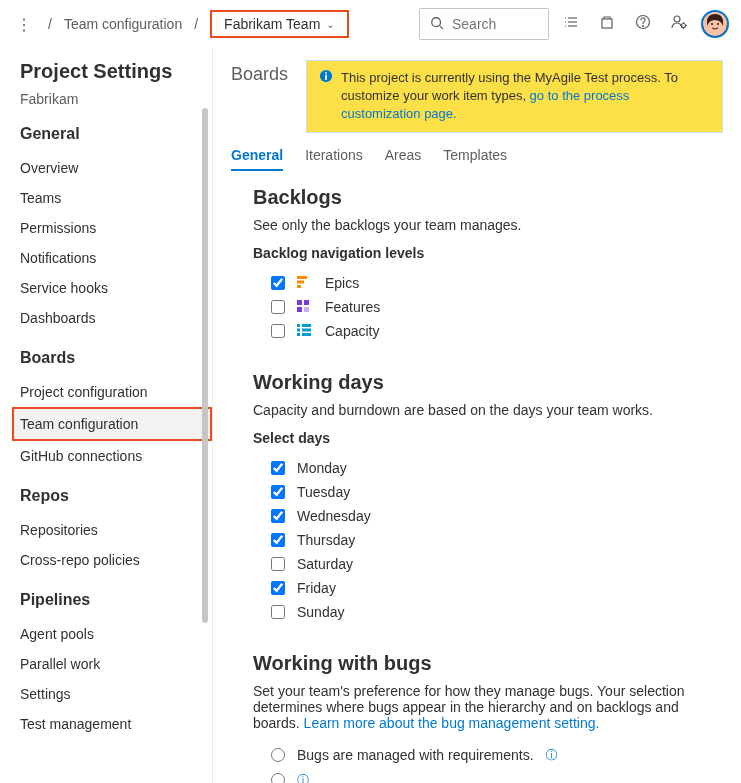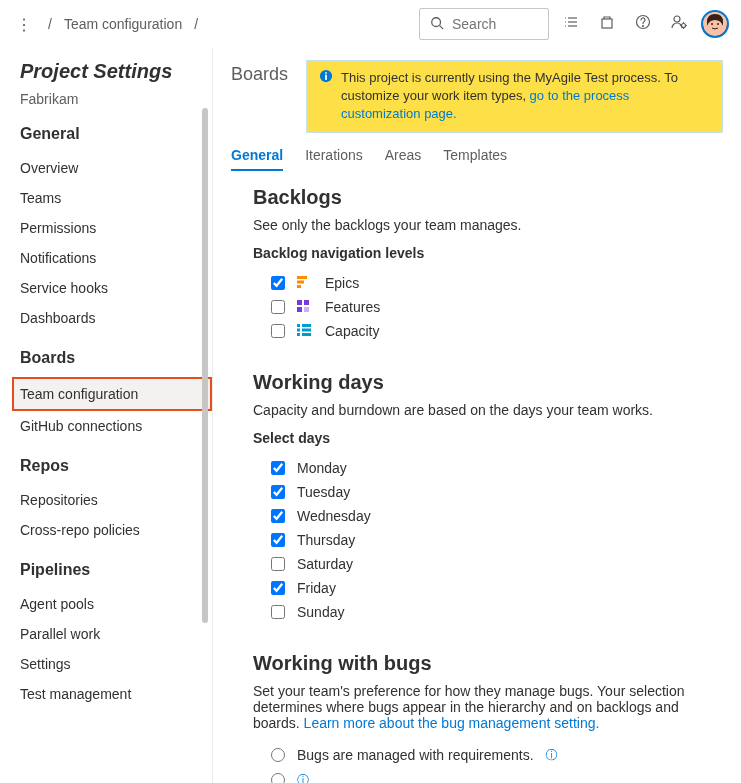--- a/index.html
+++ b/index.html
@@ -16,21 +16,21 @@
     .search-box { display: flex; align-items: center; border: 1px solid #c8c6c4; border-radius: 2px; padding: 4px 10px; width: 130px; height: 32px; gap: 8px; color: #605e5c; }
     .search-box input { border: none; outline: none; font-size: 14px; width: 100%; color: #605e5c; }
     .topbar-icon { color: #605e5c; font-size: 16px; padding: 6px; cursor: pointer; }
     .avatar { width: 28px; height: 28px; border-radius: 50%; background: linear-gradient(#f5c2a8 40%, #5b2a1e 40%); border: 2px solid #0078d4; display: flex; align-items: center; justify-content: center; overflow: hidden; }
     .avatar svg { width: 24px; height: 24px; }
     
     
     .layout { display: flex; height: calc(100% - 48px); }
     .sidebar { width: 212px; padding: 12px 0 12px 20px; overflow-y: auto; position: relative; }
     .sidebar::after { content: ""; position: absolute; right: 4px; top: 60px; bottom: 160px; width: 6px; background: #c8c6c4; border-radius: 3px; }
-    .sidebar h1 { font-size: 20px; font-weight: 600; margin-bottom: 8px; font-style: italic; }
+    .sidebar h1 { font-size: 20px; font-weight: 600; margin-bottom: 8px; }
     .project-name { color: #605e5c; margin-bottom: 18px; display: block; }
     .sidebar h2 { font-size: 16px; font-weight: 600; margin: 16px 0 10px; }
     .sidebar-item { display: block; padding: 7px 0; color: #323130; cursor: pointer; }
     .sidebar-item.highlighted { border: 2px solid #e74c1c; margin-left: -8px; padding-left: 6px; background: #f3f2f1; }
     
     
     .main { flex: 1; padding: 12px 18px; overflow-y: auto; border-left: 1px solid #edebe9; }
     .main-header { display: flex; align-items: flex-start; gap: 18px; margin-bottom: 8px; }
     .main-title { font-size: 18px; color: #605e5c; padding-top: 4px; }
     .info-banner { flex: 1; background: #fde047; border: 1px solid #c7e0f4; padding: 8px 12px; font-size: 13px; color: #323130; display: flex; gap: 8px; line-height: 1.4; }
@@ -54,20 +54,24 @@
     .info-circle { color: #0078d4; font-size: 12px; cursor: pointer; }
   </style>
 </head>
 <body>
 
 <div class="topbar">
   <span class="dots-icon">⋮</span>
   <span class="breadcrumb-sep">/</span>
   <span class="breadcrumb-item">Team configuration</span>
   <span class="breadcrumb-sep">/</span>
+  <div class="team-selector">
+    <span>Fabrikam Team</span>
+    <span class="chev">⌄</span>
+  </div>
   <div class="topbar-spacer"></div>
   <div class="search-box">
     <span>
       <svg width="14" height="14" viewBox="0 0 16 16" fill="none" stroke="#605e5c" stroke-width="1.5">
           <circle cx="7" cy="7" r="5"></circle>
           <line x1="11" y1="11" x2="15" y2="15"></line>
         </svg>
     </span>
     <input type="text" placeholder="Search" style="">
   </div>
@@ -121,20 +125,21 @@
 
     <h2>General</h2>
     <span class="sidebar-item">Overview</span>
     <span class="sidebar-item">Teams</span>
     <span class="sidebar-item">Permissions</span>
     <span class="sidebar-item">Notifications</span>
     <span class="sidebar-item">Service hooks</span>
     <span class="sidebar-item">Dashboards</span>
 
     <h2>Boards</h2>
+    <span class="sidebar-item">Project configuration</span>
     <span class="sidebar-item highlighted">Team configuration</span>
     <span class="sidebar-item">GitHub connections</span>
 
     <h2>Repos</h2>
     <span class="sidebar-item">Repositories</span>
     <span class="sidebar-item">Cross-repo policies</span>
 
     <h2>Pipelines</h2>
     <span class="sidebar-item">Agent pools</span>
     <span class="sidebar-item">Parallel work</span>

